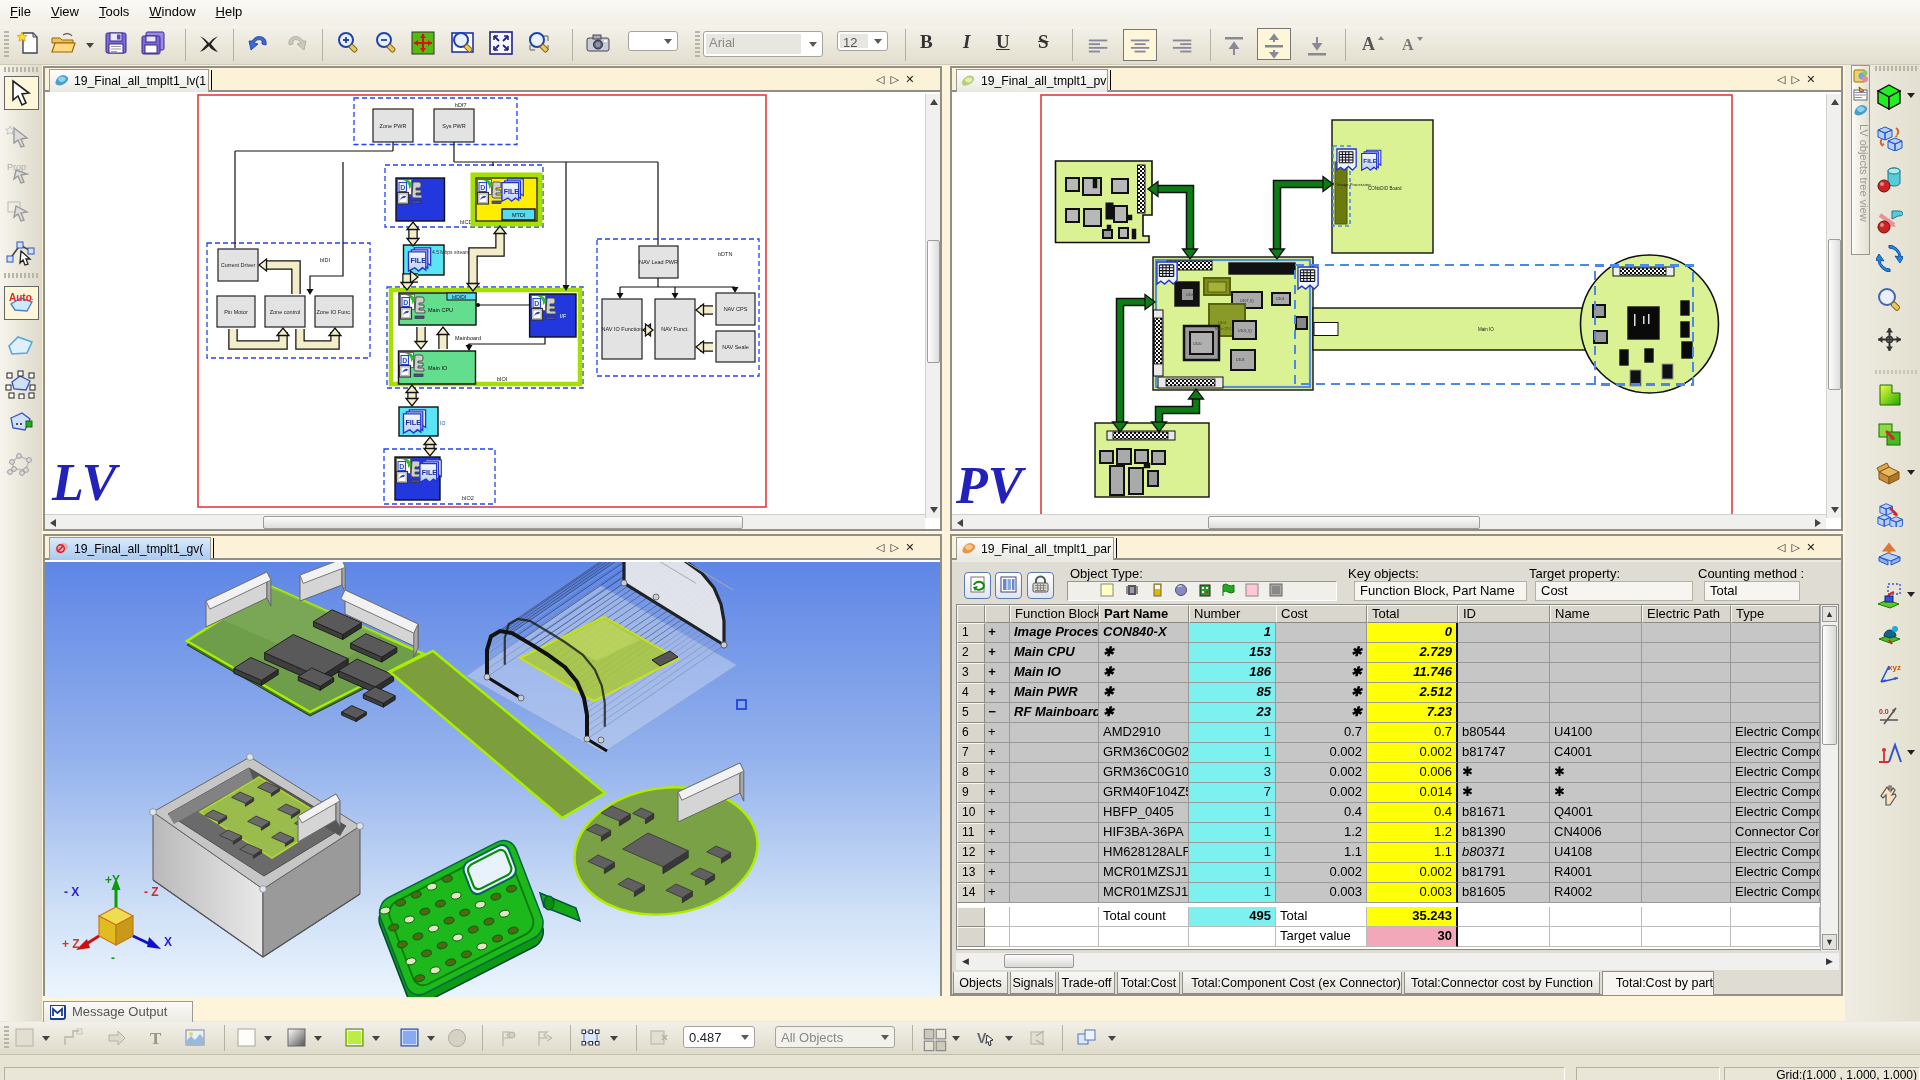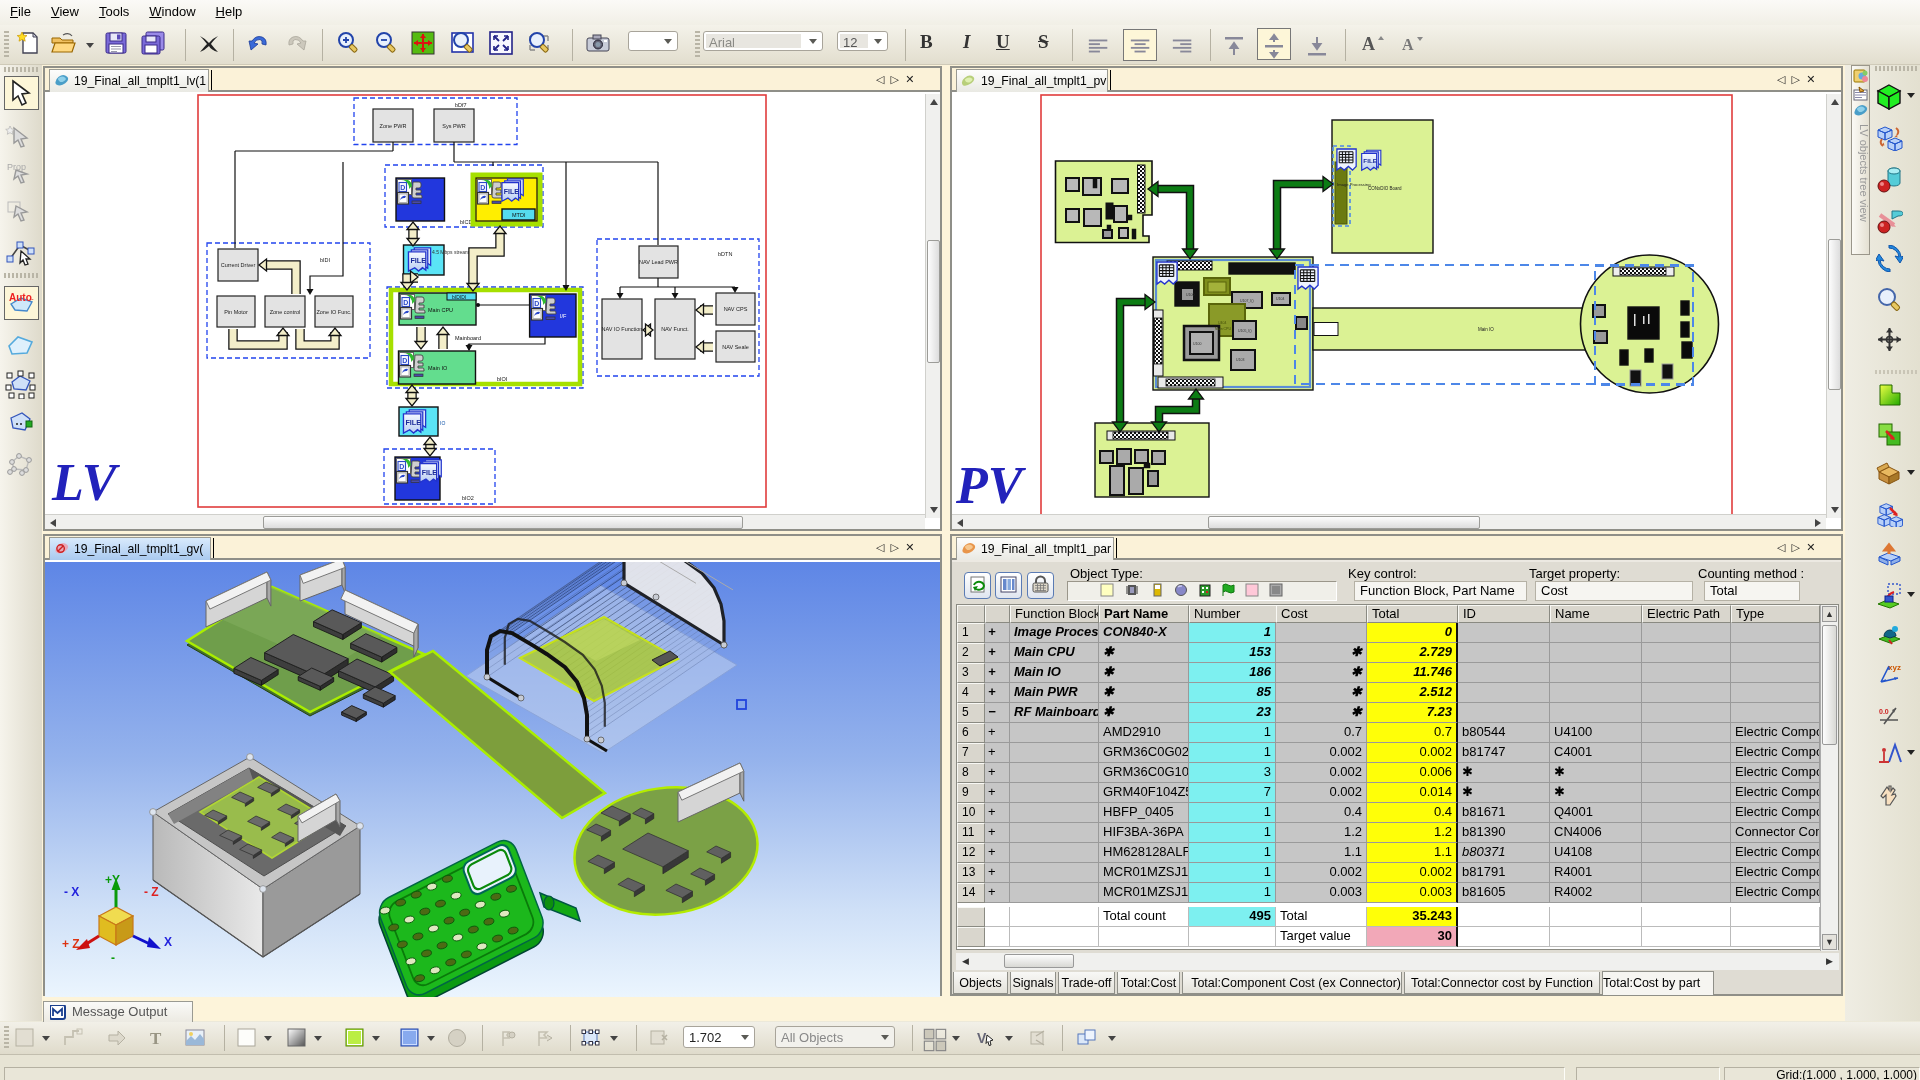--- a/index.html
+++ b/index.html
@@ -133,21 +133,21 @@
         <rect x="2" y="8" width="22" height="13" rx="2" fill="#c8ccd8" stroke="#445"></rect>
         <rect x="8" y="5" width="8" height="4" fill="#aab" stroke="#445"></rect>
         <circle cx="13" cy="14.5" r="4.5" fill="#667" stroke="#223"></circle>
         <circle cx="13" cy="14.5" r="2.5" fill="#89a"></circle>
         <rect x="19" y="10" width="3" height="2" fill="#fff"></rect>
       </svg></div>
     <div class="combo" style="left:628px; top:6px; width:50px; height:20px;">
       <div class="arr"></div>
     </div>
     <div class="tbgrip" style="left:695px;"></div>
-    <div class="combo" style="left:703px; top:6px; width:120px; height:20px;">
+    <div class="combo" style="left:703px; top:6px; width:120px; height:26px;">
       <div class="fld" style="width:95px;"></div>
       <div class="txt">Arial</div>
       <div class="arr"></div>
     </div>
     <div class="combo" style="left:837px; top:6px; width:51px; height:20px;">
       <div class="fld" style="width:28px;"></div>
       <div class="txt" style="color:#555;">12</div>
       <div class="arr"></div>
     </div>
     <div class="tbsep" style="left:905px;"></div>
@@ -1019,21 +1019,21 @@
       <div style="position:absolute;left:269px; top:21px; width:14px; height:14px;"><svg width="14" height="14" viewBox="0 0 14 14">
           <path d="M2 13 V2 q3 -2 5 0 q3 2 6 0 v7 q-3 2 -6 0 q-2 -2 -5 0" fill="#22aa22" stroke="#117711"></path>
         </svg></div>
       <div style="position:absolute;left:293px; top:21px; width:14px; height:14px;"><svg width="14" height="14" viewBox="0 0 14 14">
           <rect x="1" y="1" width="12" height="12" fill="#ffc8d8" stroke="#888"></rect>
         </svg></div>
       <div style="position:absolute;left:317px; top:21px; width:14px; height:14px;"><svg width="14" height="14" viewBox="0 0 14 14">
           <rect x="1" y="1" width="12" height="12" fill="#aaa" stroke="#666"></rect>
           <rect x="3" y="3" width="8" height="8" fill="#888"></rect>
         </svg></div>
-      <div style="position:absolute;left:396px; top:4px; font-size:13px;">Key control:</div>
+      <div style="position:absolute;left:396px; top:4px; font-size:13px;">Key objects:</div>
       <div style="position:absolute;left:402px; top:19px; width:173px; height:20px; background:#f6f5f1; border:1px solid #b5b1a5; font-size:13px; padding:1px 0 0 5px;">Function Block, Part Name</div>
       <div style="position:absolute;left:577px; top:4px; font-size:13px;">Target property:</div>
       <div style="position:absolute;left:583px; top:19px; width:158px; height:20px; background:#f6f5f1; border:1px solid #b5b1a5; font-size:13px; padding:1px 0 0 5px;">Cost</div>
       <div style="position:absolute;left:746px; top:4px; font-size:13px;">Counting method :</div>
       <div style="position:absolute;left:752px; top:19px; width:96px; height:20px; background:#f6f5f1; border:1px solid #b5b1a5; font-size:13px; padding:1px 0 0 5px;">Total</div>
       <div style="position:absolute;left:4px; top:42px; width:883px; height:346px; border:1px solid #8a8a82; background:#fff;"></div>
       <div style="position:absolute;left:5px; top:43px; width:28px; height:18px; background:#d9d6cd; border:1px solid; border-color:#f8f8f4 #8a8a82 #8a8a82 #f8f8f4; font-size:13px;  padding:0 0 0 4px; overflow:hidden; white-space:nowrap;"></div>
       <div style="position:absolute;left:33px; top:43px; width:25px; height:18px; background:#d9d6cd; border:1px solid; border-color:#f8f8f4 #8a8a82 #8a8a82 #f8f8f4; font-size:13px;  padding:0 0 0 4px; overflow:hidden; white-space:nowrap;"></div>
       <div style="position:absolute;left:58px; top:43px; width:89px; height:18px; background:#d9d6cd; border:1px solid; border-color:#f8f8f4 #8a8a82 #8a8a82 #f8f8f4; font-size:13px;  padding:0 0 0 4px; overflow:hidden; white-space:nowrap;">Function Block</div>
       <div style="position:absolute;left:147px; top:43px; width:90px; height:18px; background:#d9d6cd; border:1px solid; border-color:#f8f8f4 #8a8a82 #8a8a82 #f8f8f4; font-size:13px; font-weight:bold; padding:0 0 0 4px; overflow:hidden; white-space:nowrap;">Part Name</div>
@@ -1235,21 +1235,21 @@
         <div style="position:absolute;left:2px;top:1px;width:15px;height:15px;font-size:9px;color:#333;text-align:center;line-height:15px;">◀</div>
         <div style="position:absolute;left:48px;top:1px;width:70px;height:14px;background:linear-gradient(#fdfdfd,#d8d8d4);border:1px solid #999;border-radius:2px;"></div>
         <div style="position:absolute;right:2px;top:1px;width:15px;height:15px;font-size:9px;color:#333;text-align:center;line-height:15px;">▶</div>
       </div>
       <div style="position:absolute;left:1px; top:410px; width:55px; background:linear-gradient(#f8f8f6,#e4e2da); height:22px; border:1px solid #8f8f88; border-top:none; font-size:12.5px; text-align:center; padding-top:4px; white-space:nowrap; overflow:hidden;">Objects</div>
       <div style="position:absolute;left:58px; top:410px; width:46px; background:linear-gradient(#f8f8f6,#e4e2da); height:22px; border:1px solid #8f8f88; border-top:none; font-size:12.5px; text-align:center; padding-top:4px; white-space:nowrap; overflow:hidden;">Signals</div>
       <div style="position:absolute;left:106px; top:410px; width:57px; background:linear-gradient(#f8f8f6,#e4e2da); height:22px; border:1px solid #8f8f88; border-top:none; font-size:12.5px; text-align:center; padding-top:4px; white-space:nowrap; overflow:hidden;">Trade-off</div>
       <div style="position:absolute;left:165px; top:410px; width:63px; background:linear-gradient(#f8f8f6,#e4e2da); height:22px; border:1px solid #8f8f88; border-top:none; font-size:12.5px; text-align:center; padding-top:4px; white-space:nowrap; overflow:hidden;">Total:Cost</div>
       <div style="position:absolute;left:230px; top:410px; width:220px; background:linear-gradient(#f8f8f6,#e4e2da); height:22px; border:1px solid #8f8f88; border-top:none; font-size:12.5px; text-align:right; padding-top:4px; white-space:nowrap; overflow:hidden;">Total:Component Cost (ex Connector)</div>
       <div style="position:absolute;left:452px; top:410px; width:196px; background:linear-gradient(#f8f8f6,#e4e2da); height:22px; border:1px solid #8f8f88; border-top:none; font-size:12.5px; text-align:center; padding-top:4px; white-space:nowrap; overflow:hidden;">Total:Connector cost by Function</div>
-      <div style="position:absolute;left:650px; top:410px; width:112px; background:#f6f5f1; height:25px; margin-top:-1px; border:1px solid #8f8f88; z-index:3; font-size:12.5px; text-align:left; padding-top:4px; white-space:nowrap; overflow:hidden;">Total:Cost by part</div>
+      <div style="position:absolute;left:650px; top:410px; width:112px; background:#f6f5f1; height:25px; margin-top:-1px; border:1px solid #8f8f88; z-index:3; font-size:12.5px; text-align:right; padding-top:4px; white-space:nowrap; overflow:hidden;">Total:Cost by part</div>
 </div>
 </div>
 
 <div id="msgtab" class="abs">Message Output<svg style="position:absolute;left:6px;top:3px" width="17" height="15" viewBox="0 0 17 15">
       <rect x="0" y="0" width="15" height="14" rx="2" fill="#fff" stroke="#1a3f8f" stroke-width="2"></rect>
       <path d="M3 11 V4 L7.5 8 L12 4 V11" fill="none" stroke="#1a3f8f" stroke-width="1.8"></path>
     </svg></div>
 <div id="bottb" class="abs">
     <div class="tbgrip" style="left:4px; top:4px; height:24px;"></div>
     <div style="position:absolute; left:14px; top:5px; width:22px; height:22px;"><svg width="22" height="22" viewBox="0 0 22 22">
@@ -1318,21 +1318,21 @@
         <rect x="9" y="14.5" width="3.5" height="3.5" fill="#fff" stroke="#334"></rect>
         <rect x="15.5" y="14.5" width="3.5" height="3.5" fill="#fff" stroke="#334"></rect>
       </svg></div>
     <div style="position:absolute; left:610px; top:14px; width:0; height:0; border-left:4px solid transparent; border-right:4px solid transparent; border-top:5px solid #444;"></div>
     <div class="tbsep" style="left:636px; top:3px; height:26px;"></div>
     <div style="position:absolute; left:648px; top:5px; width:22px; height:22px;"><svg width="22" height="22" viewBox="0 0 22 22">
         <rect x="3" y="4" width="13" height="13" fill="#e2ded2" stroke="#b5b1a2"></rect>
         <path d="M14 8 l5 5 M19 8 l-5 5" stroke="#b5b1a2" stroke-width="1.6"></path>
       </svg></div>
     <div class="combo" style="left:683px; top:4px; width:72px; height:22px; background:#fff;">
-      <div class="txt" style="color:#222;">1.702</div>
+      <div class="txt" style="color:#222;">0.487</div>
       <div class="arr"></div>
     </div>
     <div class="combo" style="left:775px; top:4px; width:120px; height:22px; background:#f2f1ec;">
       <div class="txt" style="color:#888;">All Objects</div>
       <div class="arr"></div>
     </div>
     <div class="tbsep" style="left:912px; top:3px; height:26px;"></div>
     <div style="position:absolute; left:922px; top:5px; width:26px; height:26px;"><svg width="26" height="26" viewBox="0 0 22 22">
         <rect x="2" y="2" width="8" height="8" fill="#ccc8ba" stroke="#888"></rect>
         <rect x="12" y="2" width="8" height="8" fill="none" stroke="#888"></rect>

